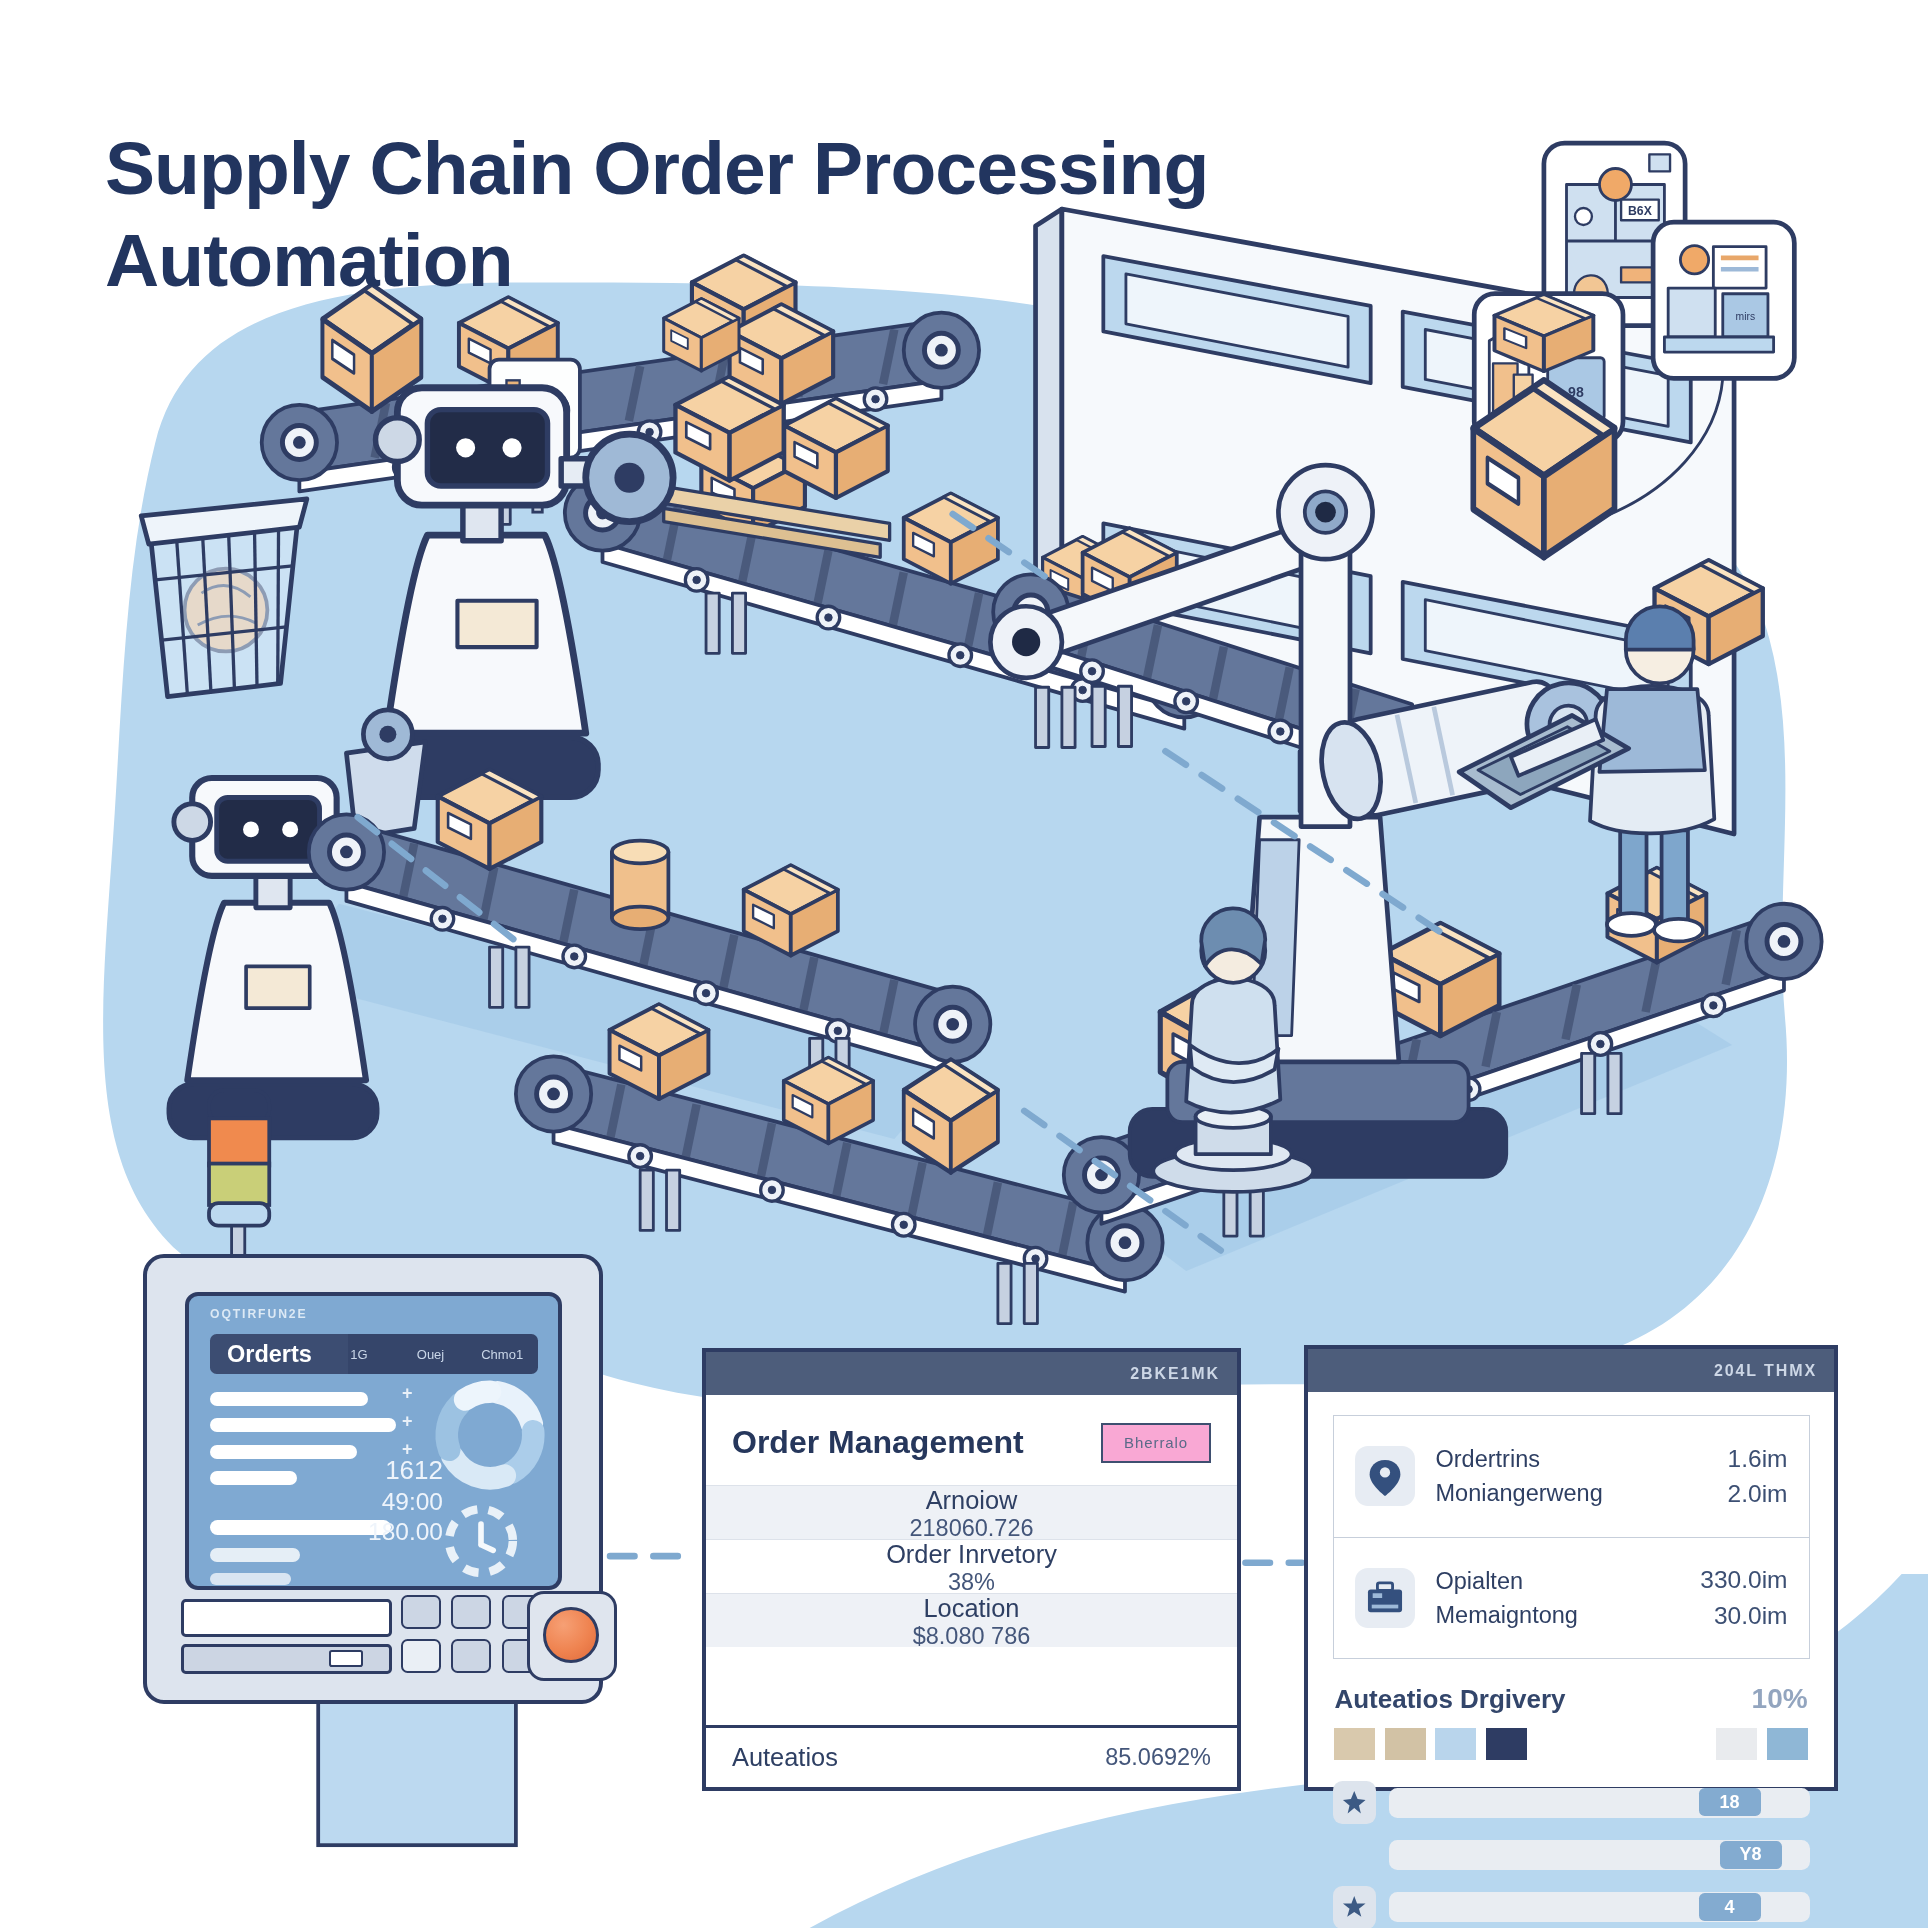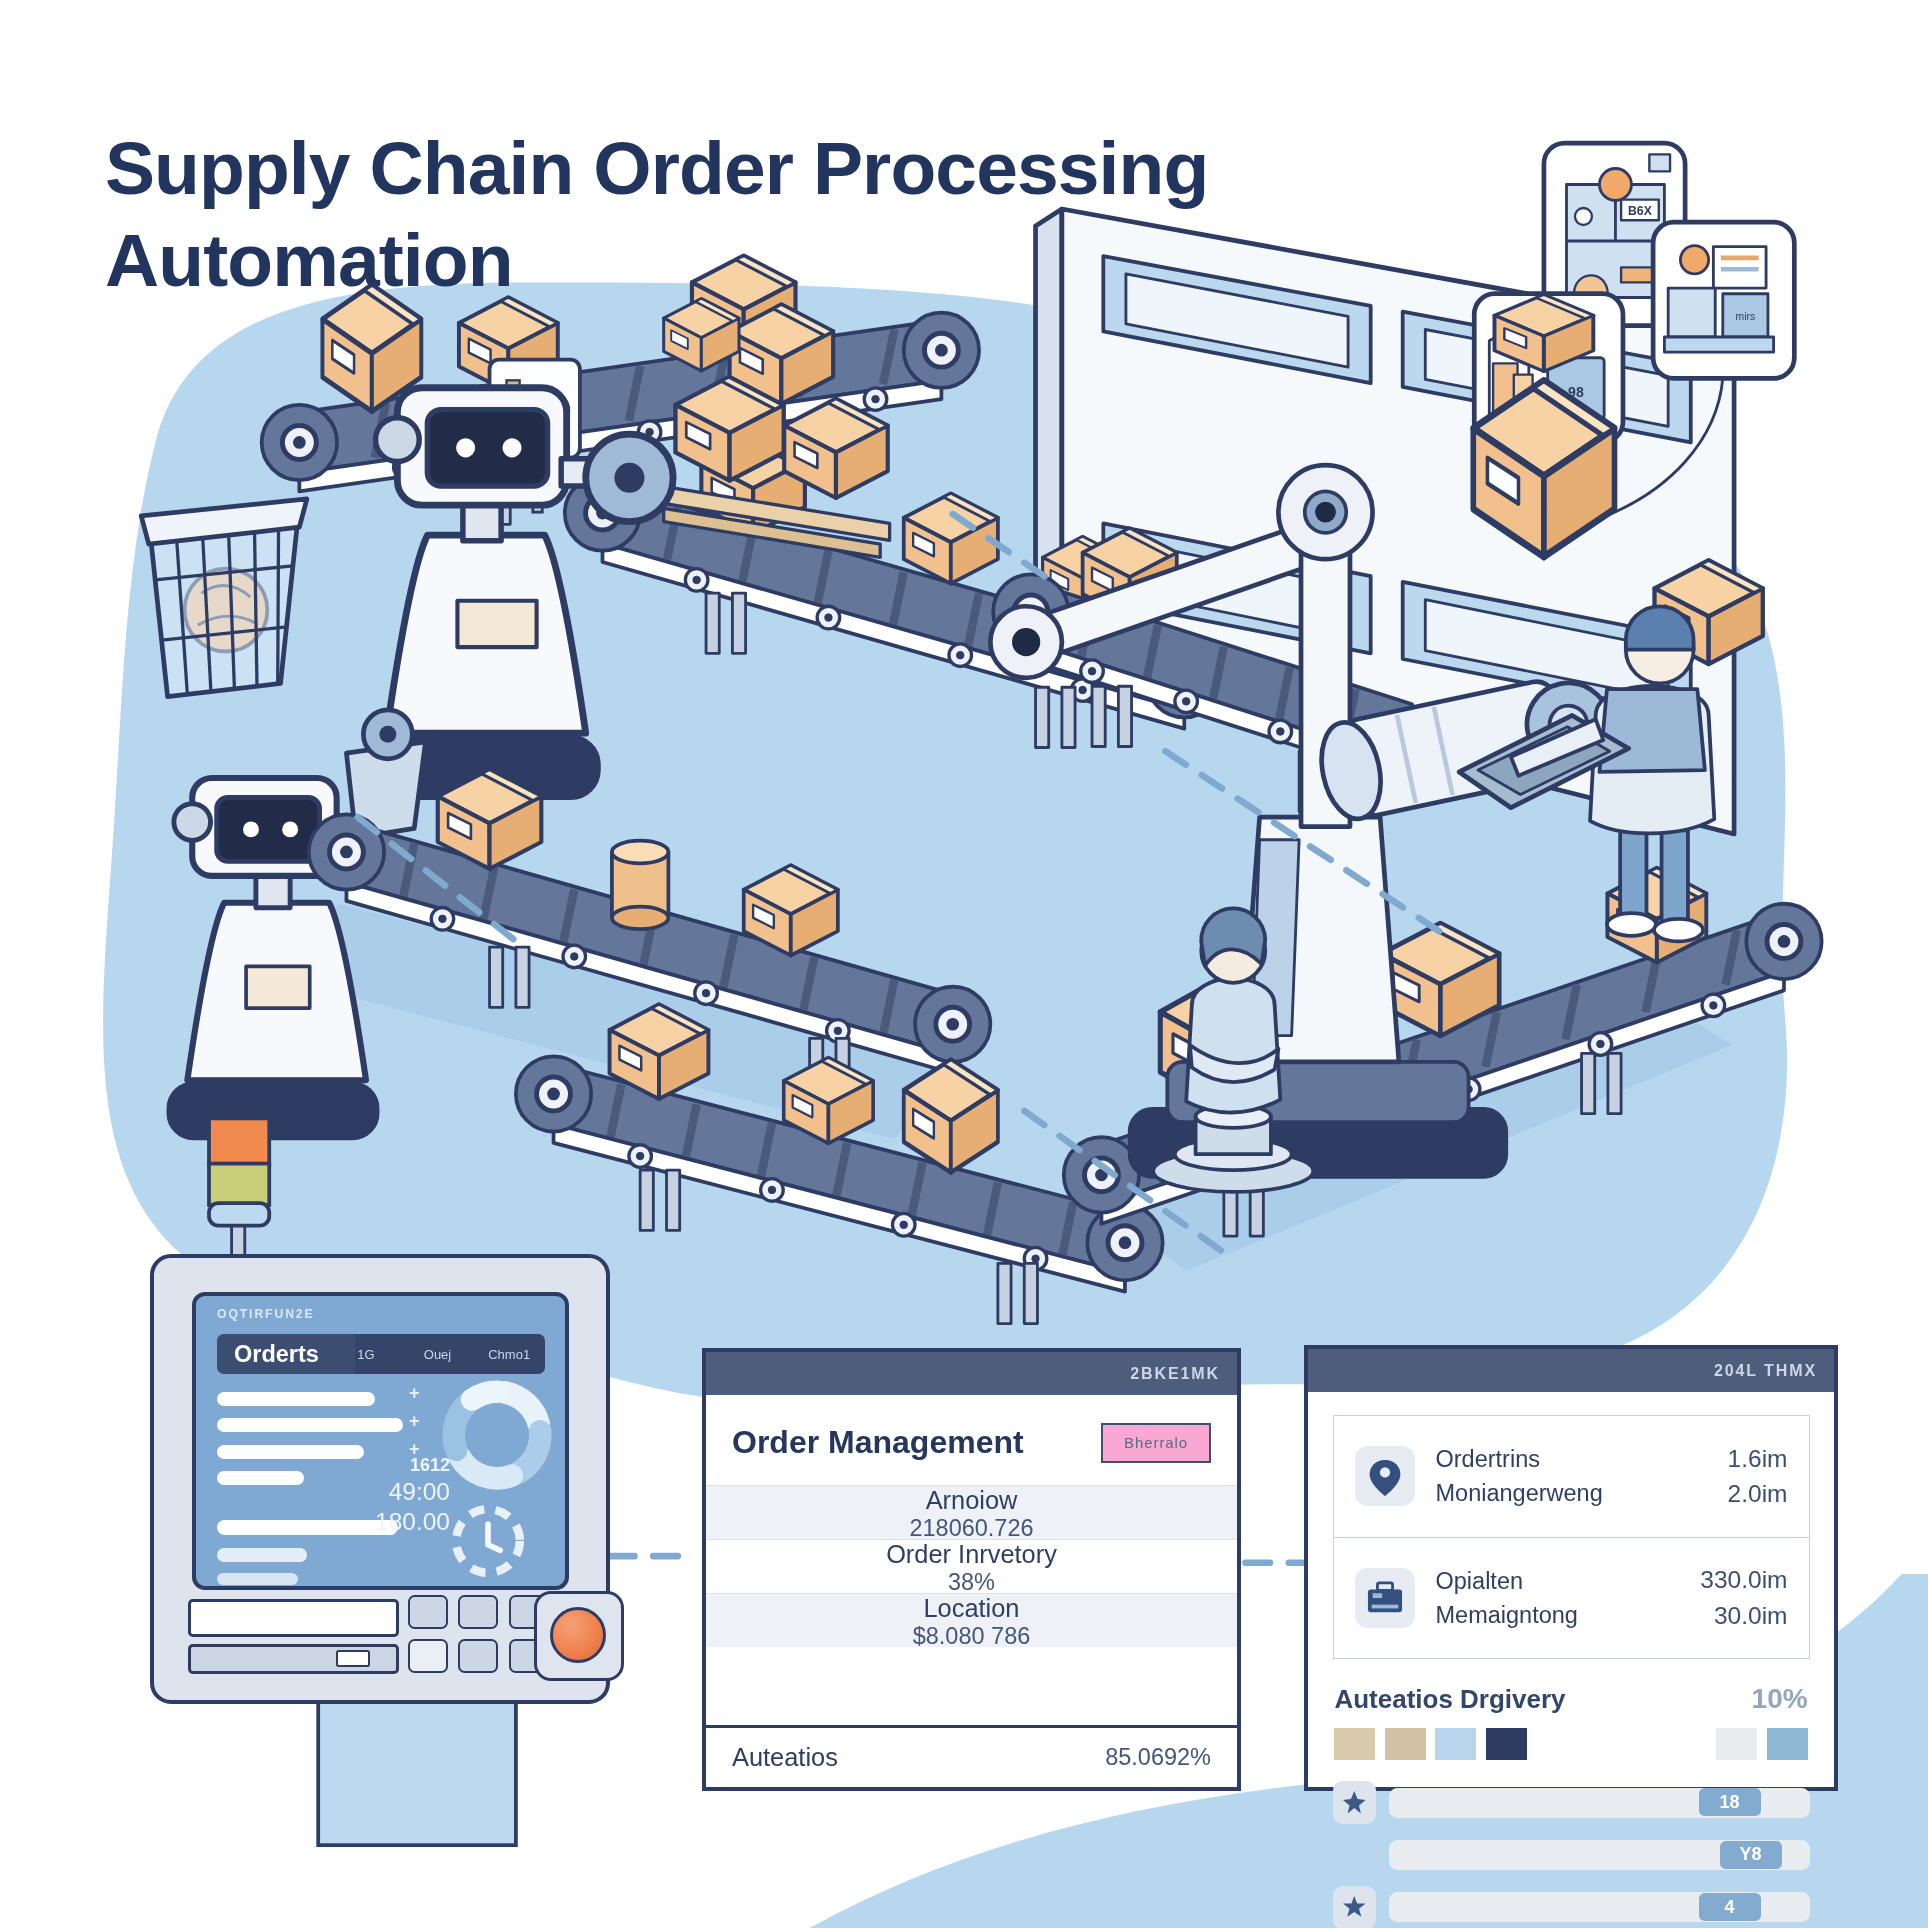--- a/index.html
+++ b/index.html
@@ -28,21 +28,21 @@
     position:absolute;left:21px;top:38px;width:328px;height:40px;border-radius:6.6px;
     background:linear-gradient(90deg,#3c4d72 0%,#3c4d72 42%,#35456a 42%,#35456a 100%);
     display:flex;align-items:center;
   }
   .scr-tab-main{font-size:23.5px;font-weight:bold;color:#ffffff;padding-left:17px;flex:0 0 113px;}
   .scr-tab{font-size:13px;color:#c9d6e8;flex:1;text-align:center;}
   .scr-bar{position:absolute;background:#ffffff;border-radius:7.5px;height:14px;}
   .scr-plus{position:absolute;color:#e8f0f8;font-size:18px;font-weight:bold;}
   .scr-nums{position:absolute;right:115px;top:158px;text-align:right;color:#eef4fb;}
   .scr-nums div{line-height:1.25;}
-  .n1{font-size:18px;font-weight:bold;} .n2{font-size:24.5px;} .n3{font-size:24.5px;}
+  .n1{font-size:26px;} .n2{font-size:24.5px;} .n3{font-size:24.5px;}
   .scr-svg{position:absolute;}
   .slot1{position:absolute;left:34px;top:341px;width:211px;height:38px;background:#ffffff;border:3.8px solid #2e3c63;border-radius:4.7px;}
   .slot2{position:absolute;left:34px;top:386px;width:211px;height:30px;background:#ccd5e3;border:3.8px solid #2e3c63;border-radius:4.7px;}
   .slot2 .chip{position:absolute;right:26px;top:2.8px;width:34px;height:17px;background:#ffffff;border:2.8px solid #2e3c63;border-radius:2.8px;}
   .keypad{position:absolute;left:254px;top:337px;display:grid;grid-template-columns:repeat(3,40px);grid-template-rows:34px 34px;gap:10.4px;}
   .key{background:#ccd6e4;border:2.8px solid #2e3c63;border-radius:6.6px;}
   .key.light{background:#eaeff5;}
   .big-btn{position:absolute;left:380px;top:333px;width:90px;height:90px;background:#dfe5ee;border:3.8px solid #2e3c63;border-radius:17px;}
   .big-btn .dot{position:absolute;left:13px;top:13px;width:56px;height:56px;border-radius:50%;
     background:radial-gradient(circle at 35% 30%, #f6a075 0%, #ef8350 55%, #e06a3a 100%);border:3.8px solid #2e3c63;}
@@ -460,21 +460,21 @@
     <path d="M 1238,798 L 1530,990"></path>
     <path d="M 1088,1180 L 1302,1332"></path>
     <path d="M 1012,546 L 1124,622"></path>
     <path d="M 648,1653 L 737,1653"></path>
     <path d="M 1323,1660 L 1383,1660"></path>
   </g>
 </svg>
 
 <h1 class="page-title">Supply Chain Order Processing Automation</h1>
 
-<div class="machine" style="left:150px;top:1254px;width:460px;height:450px;">
+<div class="machine" style="left:143px;top:1254px;width:460px;height:450px;">
   <div class="screen">
     <div class="brand">OQTIRFUN2E</div>
     <div class="scr-header">
       <span class="scr-tab-main">Orderts</span>
       <span class="scr-tab">1G</span>
       <span class="scr-tab">Ouej</span>
       <span class="scr-tab">Chmo1</span>
     </div>
     <div class="scr-bar" style="left:21px;top:96px;width:158px;"></div>
     <div class="scr-bar" style="left:21px;top:122px;width:186px;"></div>

